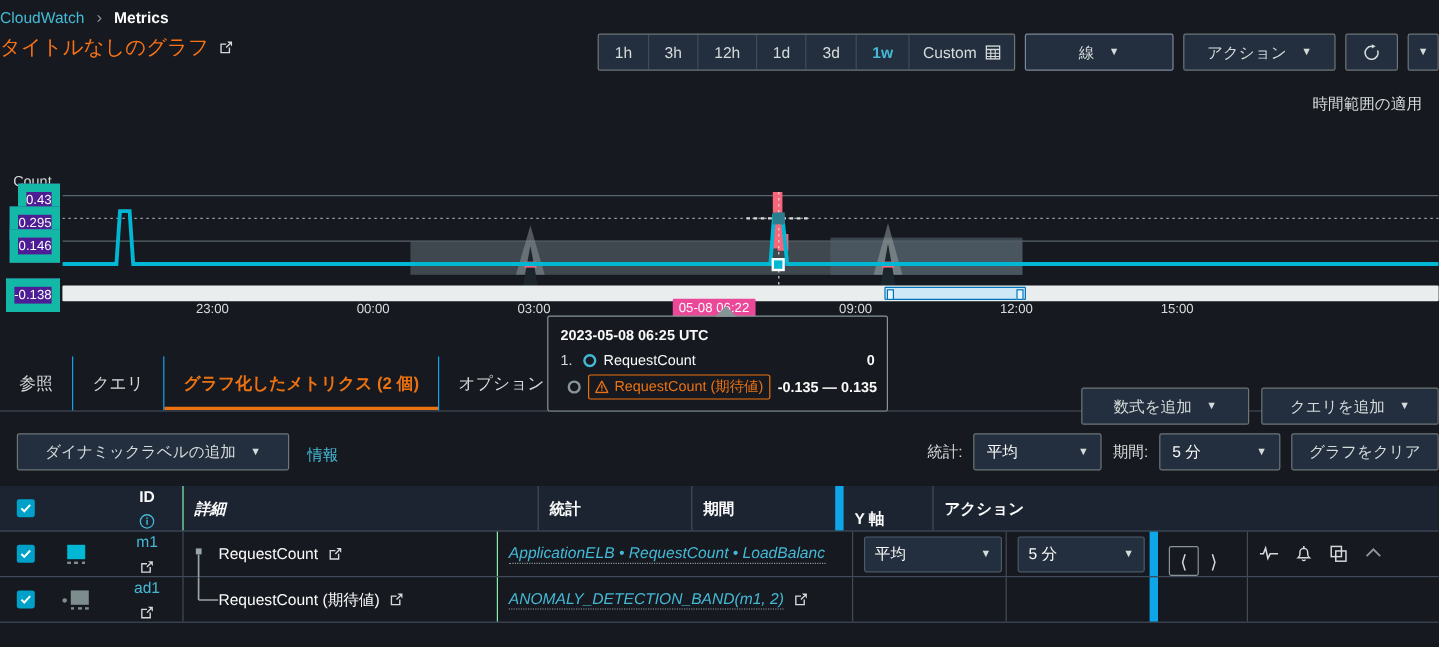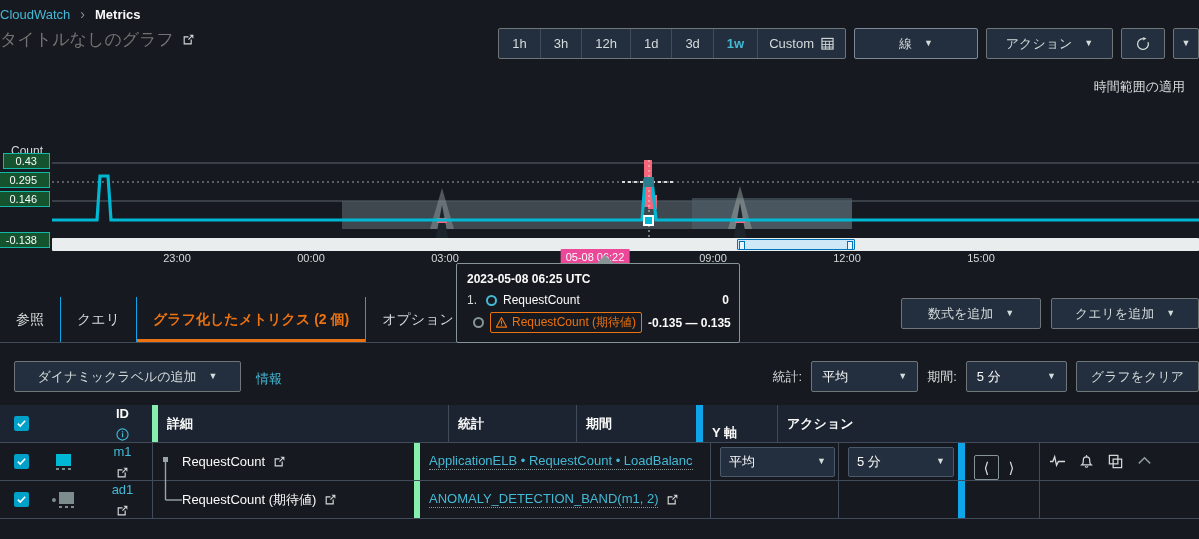--- a/index.html
+++ b/index.html
@@ -19,21 +19,21 @@
     font-size: 13px;
   }
   .bc-link { color: #44b9d6; cursor: pointer; }
   .bc-sep { color: #879596; font-size: 14px; }
   .bc-cur { color: #fafafa; font-weight: bold; }
 
   .page-title-row {
     position: absolute; left: 0; top: 28px;
     display: flex; align-items: center; gap: 8px;
   }
-  .page-title { font-size: 17px; color: #737373; }
+  .page-title { font-size: 17px; color: #f97316; }
 
   .edit-ico { width: 13px; height: 13px; display: inline-block; flex: none; }
   .edit-ico svg { display: block; }
 
   
   .toolbar {
     position: absolute; right: 0; top: 28px;
     display: flex; align-items: stretch; gap: 8px; height: 31px;
   }
   .seg-group {
@@ -74,22 +74,22 @@
   .y-title { position: absolute; left: 11px; top: 34px; font-size: 12px; color: #d5dbdb; }
   .plot { position: absolute; left: 52px; top: 50px; width: 1147px; height: 82px; }
   .plot svg { display: block; }
 
   .ytick {
     position: absolute; right: 0; font-size: 11px; color: #d5dbdb;
     text-align: right; white-space: nowrap;
   }
   .ytick-wrap { position: absolute; left: 0; top: 50px; width: 48px; height: 82px; }
   .ytick.boxed {
-    border: 1px solid #14b8a6; background: #14532d;
-    padding: 1px 12px; right: -2px; color: #fafafa;
+    border: 7px solid #14b8a6; background: #4c1d95;
+    padding: 1px 0; right: -2px; color: #fafafa;
   }
 
   .xaxis { position: absolute; left: 52px; top: 136px; width: 1147px; height: 24px; }
   .xtick {
     position: absolute; top: 6px; font-size: 11px; color: #d5dbdb;
     transform: translateX(-50%); white-space: nowrap;
   }
   .xtick.cursor {
     background: #ec4899; color: #fafafa; padding: 2px 5px; top: 3px;
     border-radius: 1px;
@@ -143,21 +143,21 @@
   .tab {
     display: flex; align-items: center; padding: 0 16px; font-size: 14px;
     color: #d5dbdb; cursor: pointer; border-right: 1px solid #0ea5e9;
     white-space: nowrap;
   }
   .tab.active {
     color: #ec7211; font-weight: bold;
     box-shadow: inset 0 -3px 0 0 #ec7211;
   }
   .tabs-right {
-    position: absolute; right: 0; top: 298px;
+    position: absolute; right: 0; top: 323px;
     display: flex; gap: 10px; z-index: 20;
   }
 
   
   .ctrl-row { position: absolute; left: 0; top: 358px; width: 1199px; height: 40px; }
   .dyn-btn { position: absolute; left: 14px; top: 3px; width: 227px; }
   .info-link { position: absolute; left: 256px; top: 12px; font-size: 13px; color: #44b9d6; cursor: pointer; }
   .right-ctrls {
     position: absolute; right: 0; top: 3px;
     display: flex; align-items: center; gap: 9px;
@@ -174,21 +174,21 @@
   .table { position: absolute; left: 0; top: 405px; width: 1199px; }
   .trow {
     display: flex; align-items: center; height: 38px;
     border-bottom: 1px solid #414b5a; font-size: 13px;
   }
   .thead { color: #fafafa; font-weight: bold; background: #1b2430; }
   .c-chk { width: 42px; display: flex; justify-content: center; align-items: center; }
   .c-color { width: 42px; display: flex; justify-content: center; align-items: center; gap: 3px; }
   .c-id { width: 68px; display: flex; align-items: center; gap: 7px; padding-left: 9px; flex-direction: column; }
   .c-label { flex: 1; display: flex; align-items: center; border-left: 1px solid #414b5a; padding-left: 10px; height: 100%; min-width: 0; }
-  .c-detail { width: 296px; display: flex; align-items: center; border-left: 6px solid #86efac; padding-left: 9px; height: 100%; overflow: hidden; }
+  .c-detail { width: 296px; display: flex; align-items: center; border-left: 1px solid #86efac; padding-left: 9px; height: 100%; overflow: hidden; font-style: italic; }
   .c-stat { width: 128px; display: flex; align-items: center; border-left: 1px solid #414b5a; padding-left: 9px; height: 100%; }
   .c-period { width: 120px; display: flex; align-items: center; border-left: 1px solid #414b5a; padding-left: 9px; height: 100%; }
   .c-yaxis { width: 81px; display: flex; align-items: flex-end; border-left: 7px solid #0ea5e9; padding-left: 9px; height: 100%; }
   .c-actions { width: 160px; display: flex; align-items: center; border-left: 1px solid #414b5a; padding-left: 9px; height: 100%; gap: 12px; }
 
   .chk {
     width: 15px; height: 15px; border-radius: 2px; background: #00a1c9;
     display: flex; align-items: center; justify-content: center;
     cursor: pointer; flex: none;
   }

